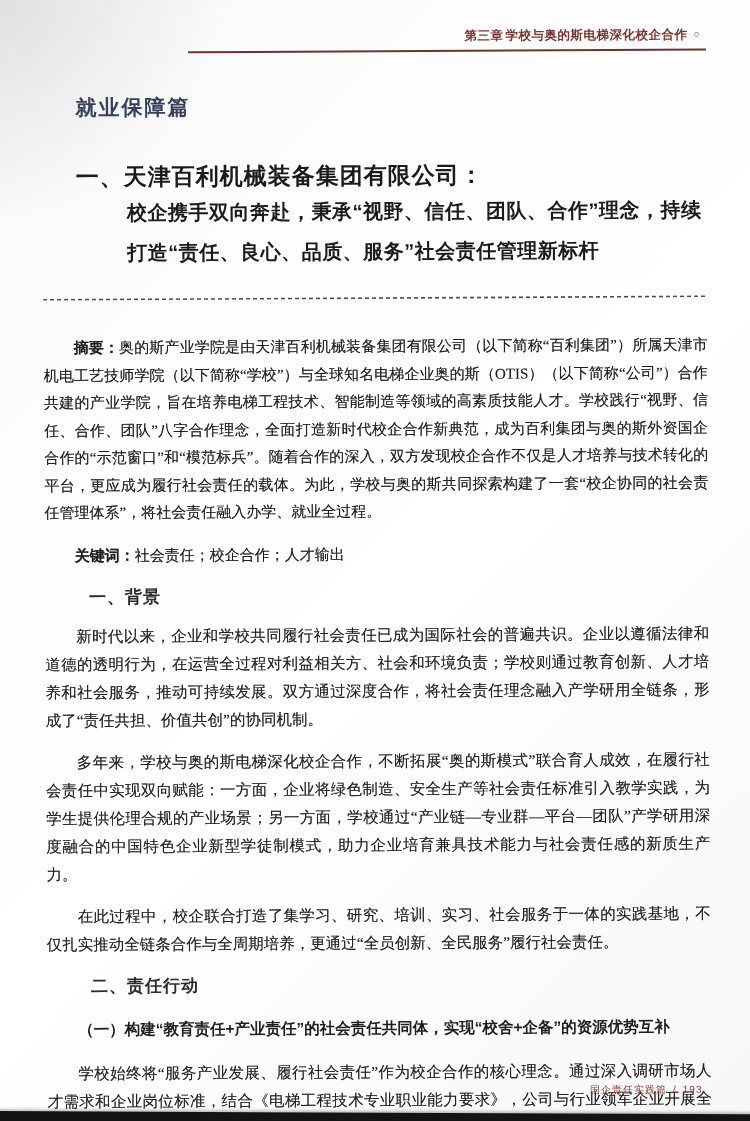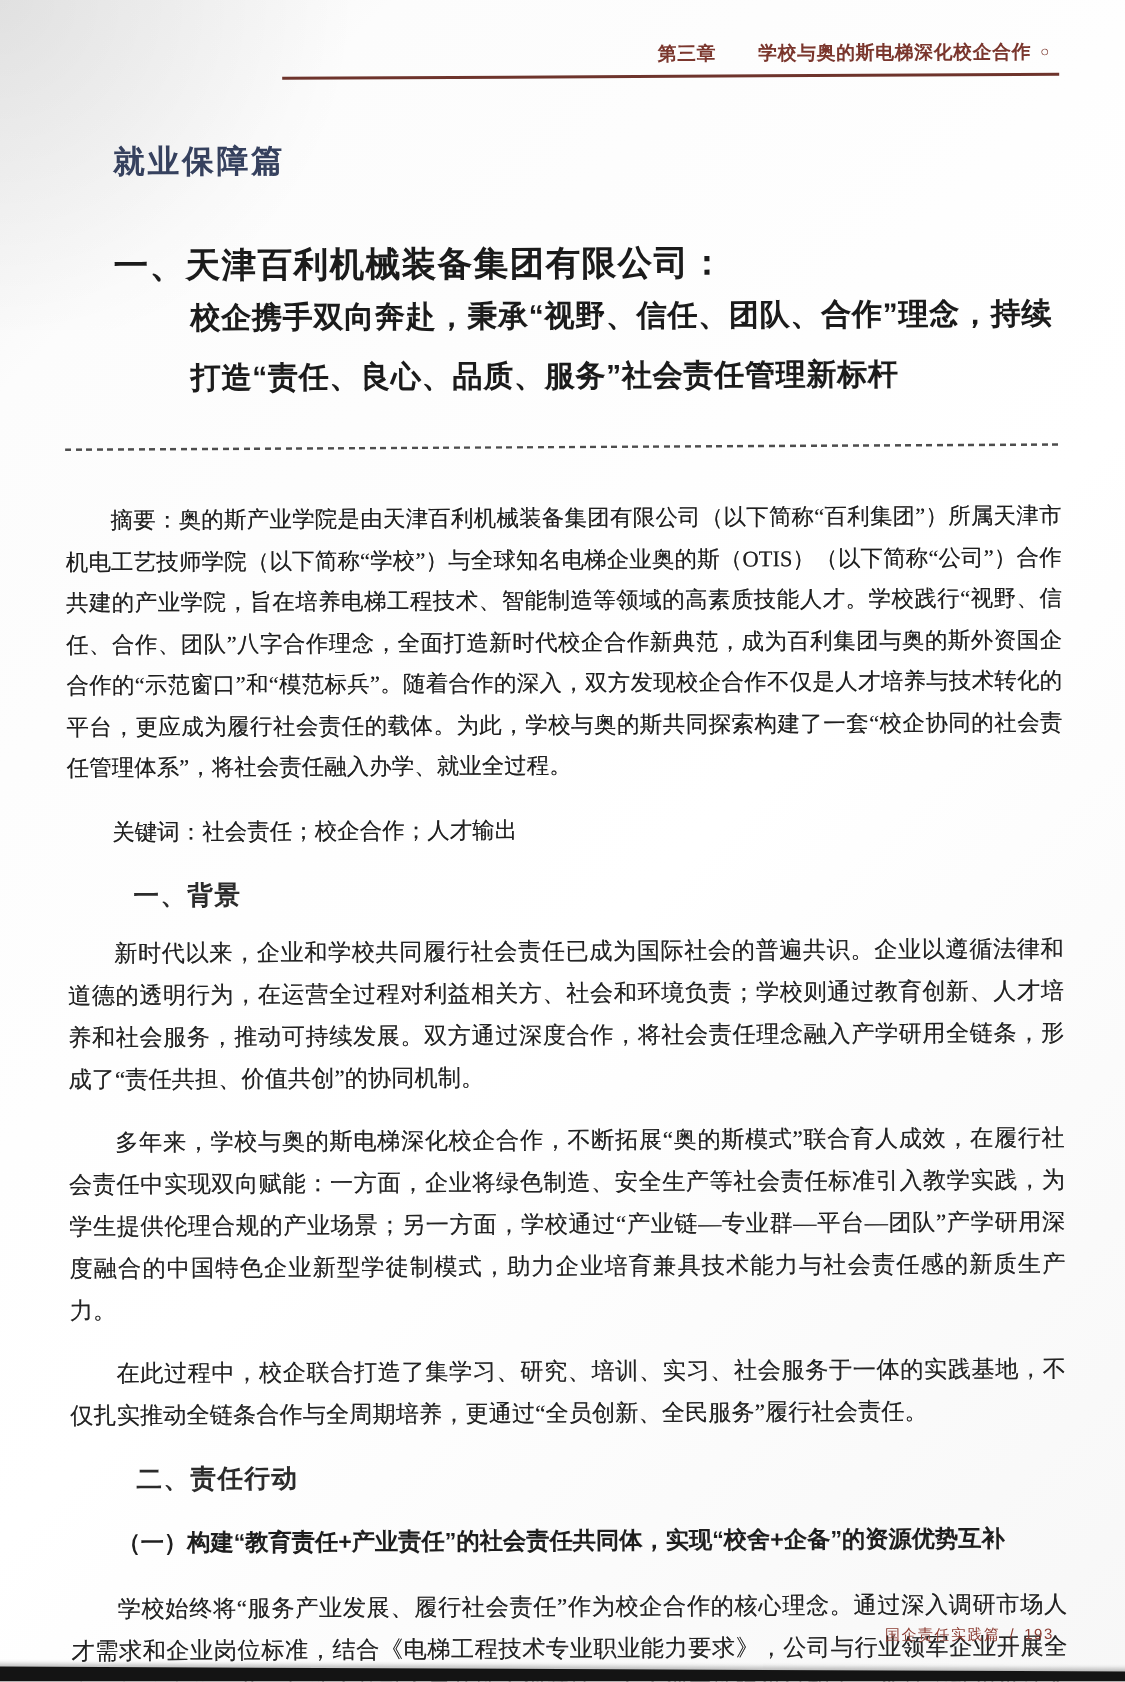--- a/index.html
+++ b/index.html
@@ -22,21 +22,21 @@
     transform:rotate(-0.3deg);transform-origin:top left;
   }
   
   .doc-header{
     text-align:right;
     font-size:12.5px;font-weight:bold;
     color:#7a362d;
     padding-right:6px;
     letter-spacing:0.5px;
   }
-  .doc-header .chapter{margin-right:28px;}
+  .doc-header .chapter{margin-right:2px;}
   .doc-header .marker{font-size:10px;margin-left:6px;position:relative;top:-1px;}
   .header-rule{
     margin-top:5px;margin-left:146px;
     border-top:2px solid #6e342c;height:0;
   }
   
   .series-title{
     margin:40px 0 0 33px;
     font-size:21px;font-weight:bold;
     color:#36415e;
@@ -60,28 +60,28 @@
   }
   
   .abstract{
     margin-top:34px;
     font-family:"Liberation Serif",serif;
     font-size:15px;line-height:27.5px;
     text-align:justify;text-indent:2em;
     color:#1f1f1f;
     text-shadow:0 0 0.4px rgba(0,0,0,0.5);
   }
-  .abstract .lbl{font-weight:normal;}
+  .abstract .lbl{font-weight:bold;}
   .keywords{
     margin-top:1px;
     font-family:"Liberation Serif",serif;
     font-size:15px;line-height:27.5px;text-indent:2em;
     color:#1f1f1f;text-shadow:0 0 0.4px rgba(0,0,0,0.5);
   }
-  .keywords .lbl{font-weight:normal;text-align:center;}
+  .keywords .lbl{font-weight:bold;text-align:center;}
   
   .sec-heading{
     margin:16px 0 0 44px;
     font-size:17px;font-weight:600;color:#2b2b2b;
     letter-spacing:1px;
   }
   .body-p{
     margin:14px 0 0 0;
     font-family:"Liberation Serif",serif;
     font-size:15.5px;line-height:28px;

